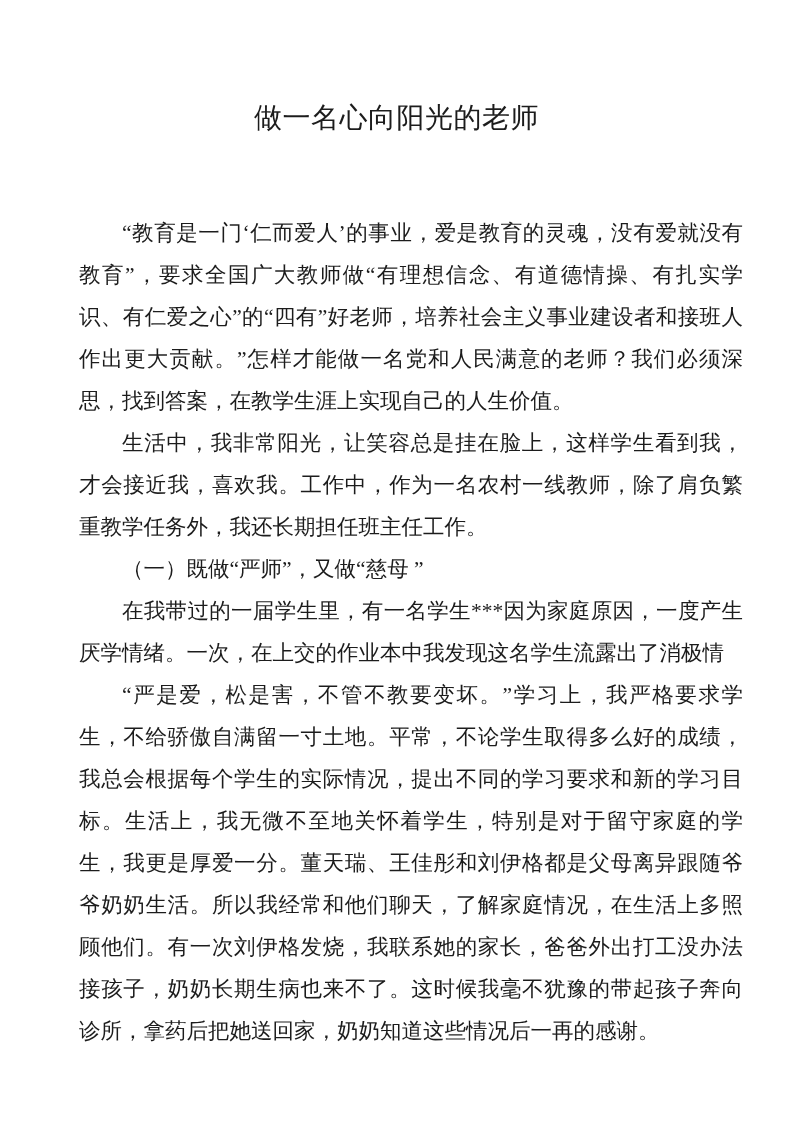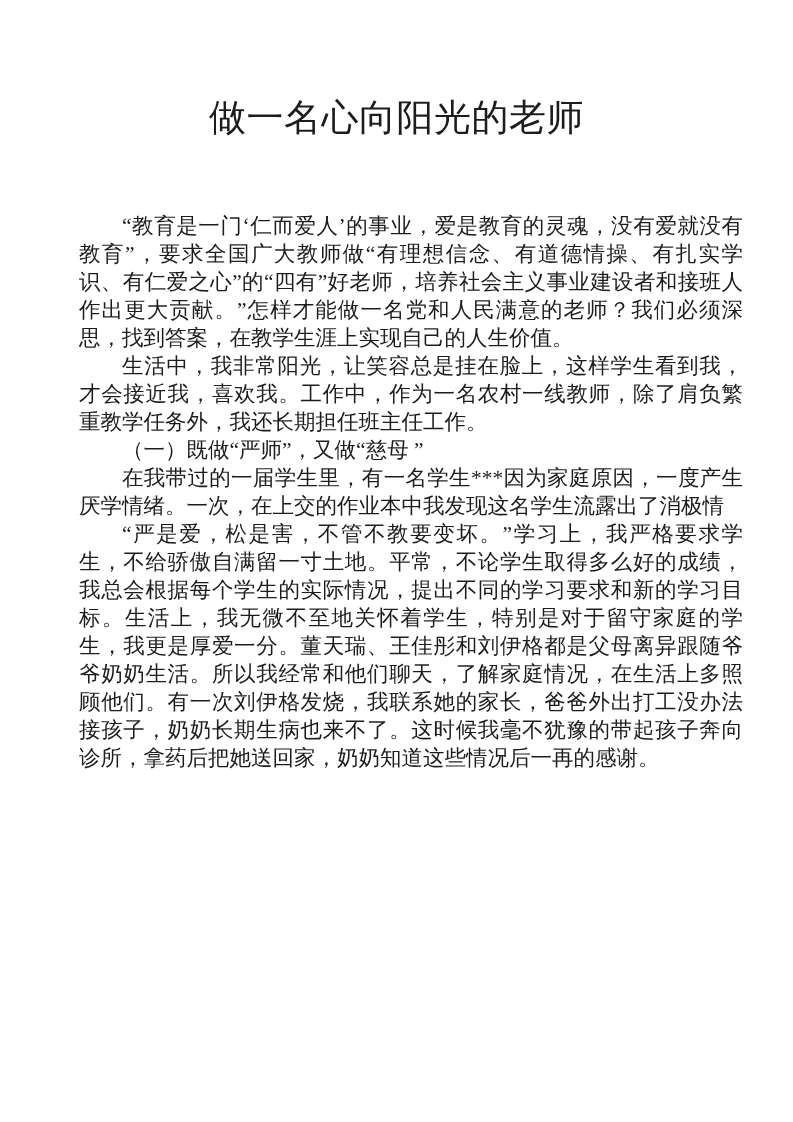--- a/index.html
+++ b/index.html
@@ -14,32 +14,32 @@
     margin: 0 auto;
     background: #ffffff;
     overflow: hidden;
     font-family: "Liberation Serif", "DejaVu Serif", serif;
     color: #1c1c1c;
   }
   .doc-title {
     padding-top: 96px;
     margin: 0;
     text-align: center;
-    font-size: 37px;
+    font-size: 28px;
     line-height: 44px;
     font-weight: 400;
     letter-spacing: 0.5px;
     color: #1c1c1c;
     white-space: nowrap;
   }
   .doc-body {
     margin: 72px 0 0 79px;
     width: 664px;
     font-size: 21.5px;
-    line-height: 28px;
+    line-height: 42px;
     text-align: justify;
     color: #1c1c1c;
   }
   .doc-body p {
     margin: 0;
     padding: 0;
     text-indent: 2em;
   }
 </style>
 </head>

